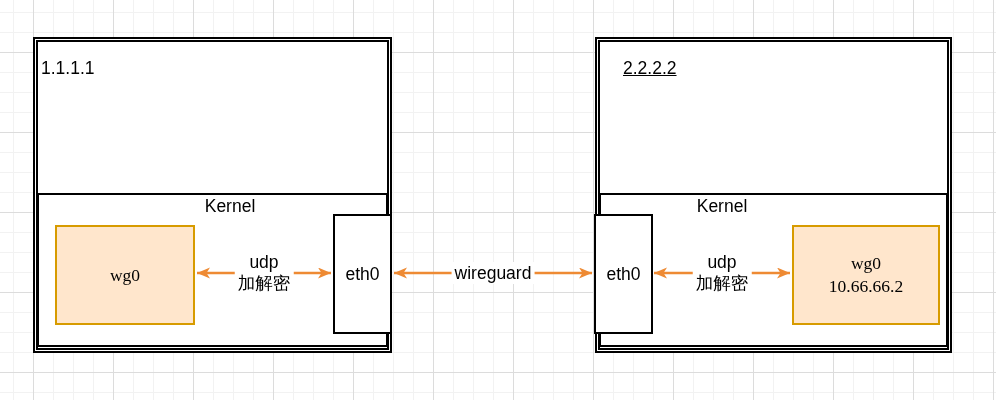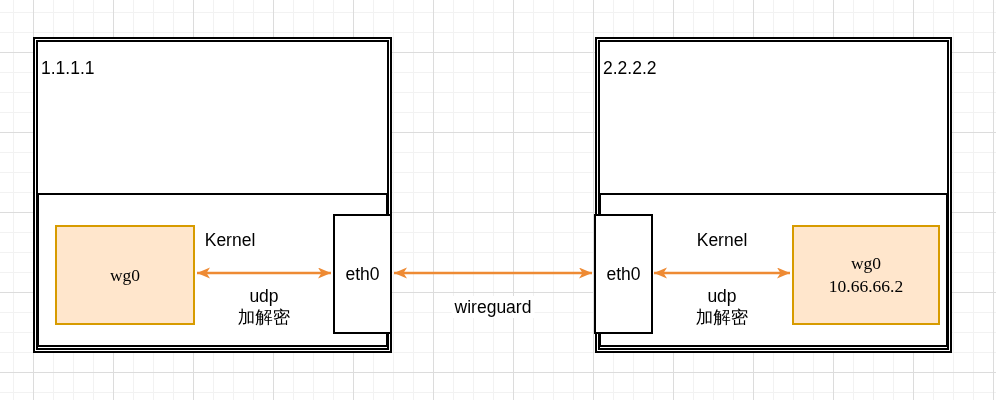--- a/index.html
+++ b/index.html
@@ -37,21 +37,21 @@
     background:transparent;
     z-index:1;
   }
   .label{
     font-size:17.5px;
     line-height:22px;
     white-space:nowrap;
     z-index:4;
     text-align:right;
   }
-  .center-anchor{transform:translate(-50%,-50%);text-align:center;margin-top:34px;}
+  .center-anchor{transform:translate(-50%,-50%);text-align:center;}
   .node{
     display:flex;flex-direction:column;align-items:center;justify-content:center;
     font-size:17.5px;line-height:23px;text-align:center;
     z-index:2;
   }
   .wg-node{
     background:var(--node-fill,#ffe6cc);
     border:2px solid var(--node-stroke,#d79b00);
     font-family:Liberation Serif, serif;
   }
@@ -79,21 +79,21 @@
   <div class="abs node wg-node" style="left:55px;top:225px;width:140px;height:100px;">
     <span>wg0</span>
   </div>
 
   <div class="abs node eth-node" style="left:333px;top:214px;width:59px;height:120px;">
     <span>eth0</span>
   </div>
 
   <div class="abs host" style="left:595px;top:37px;width:357px;height:316px;"></div>
   <div class="abs kernel" style="left:599px;top:193px;width:349px;height:154px;"></div>
-  <div class="abs label" style="left:603px;top:57px;z-index:2;">2.2.2.2</div>
+  <div class="abs label" style="left:623px;top:57px;z-index:2;text-decoration:underline;">2.2.2.2</div>
   <div class="abs label center-anchor" style="left:722px;top:206px;">Kernel</div>
 
   <div class="abs node wg-node" style="left:792px;top:225px;width:148px;height:100px;">
     <span>wg0</span>
     <span>10.66.66.2</span>
   </div>
 
   <div class="abs node eth-node" style="left:594px;top:214px;width:59px;height:120px;">
     <span>eth0</span>
   </div>

